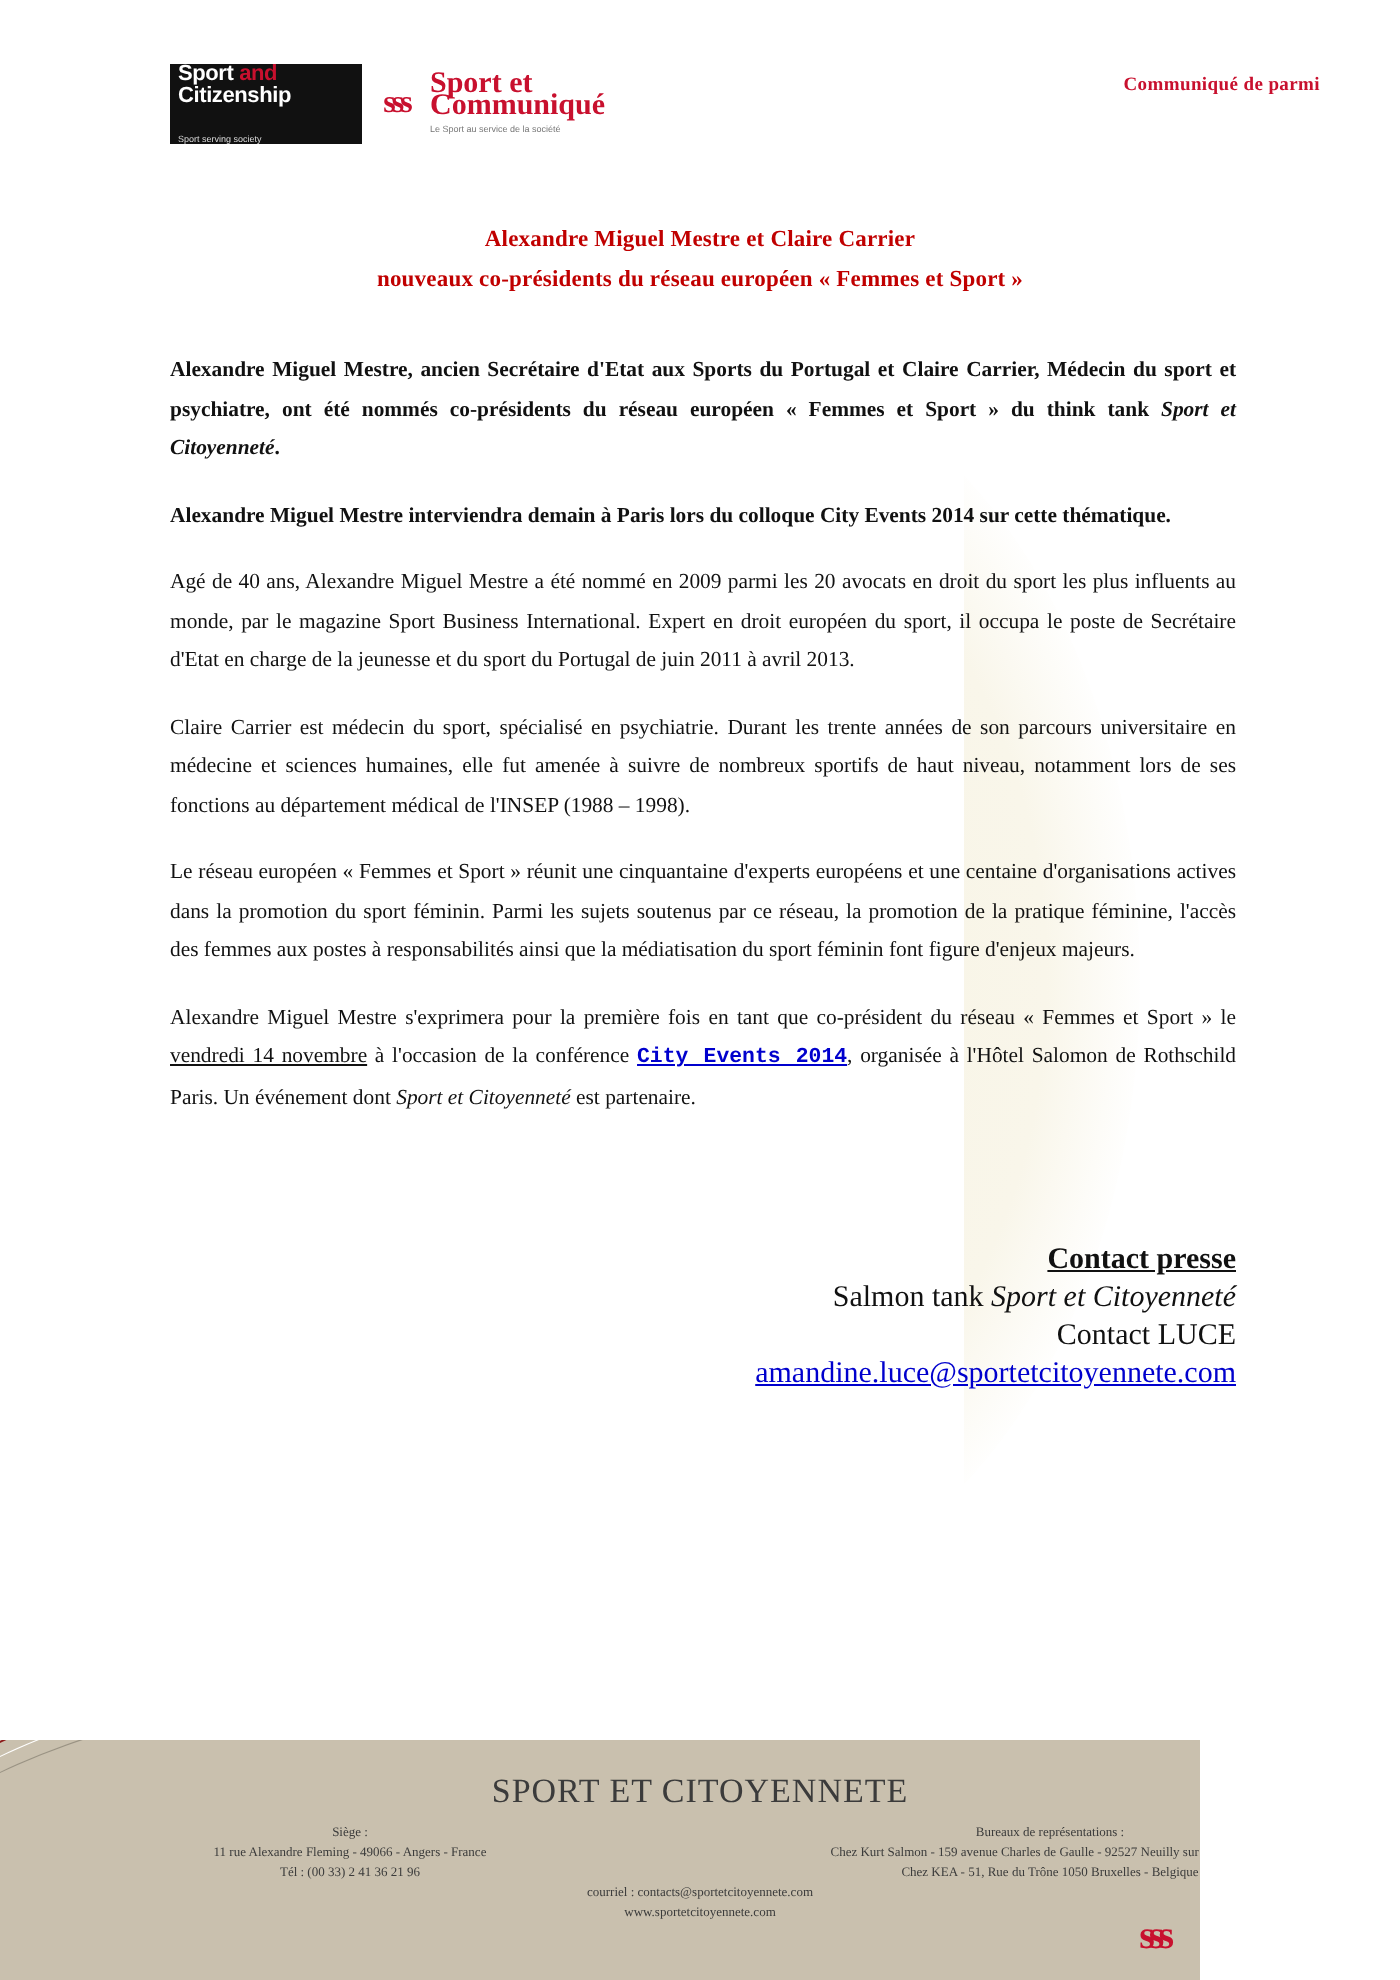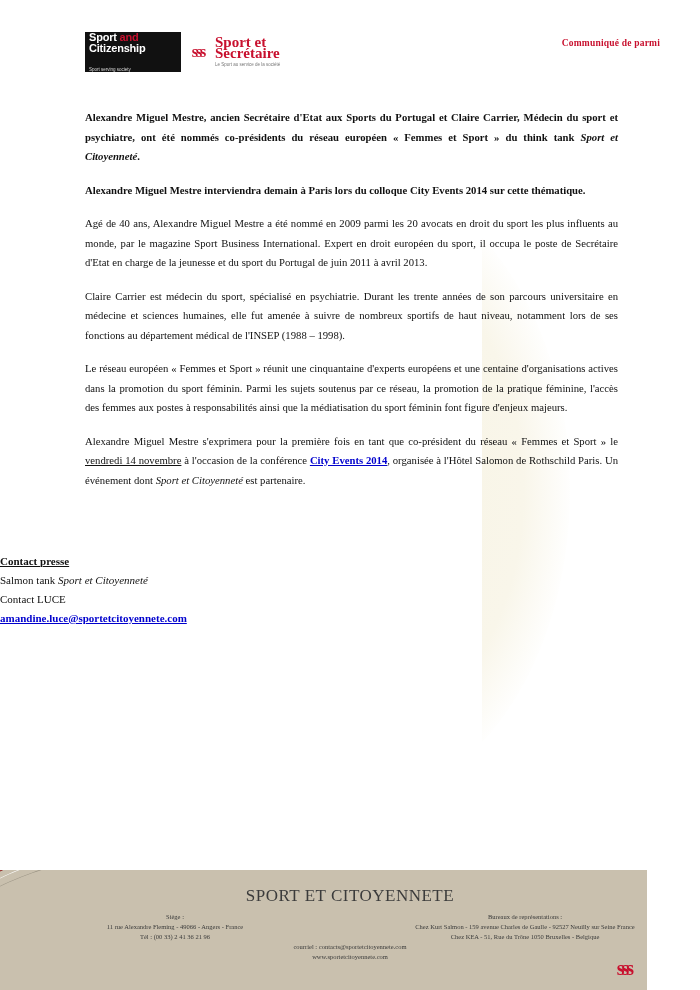--- a/index.html
+++ b/index.html
@@ -80,45 +80,45 @@
     margin:26px 82px 0 85px;
     font-size:10.7px;
     line-height:19.5px;
     color:#111;
     text-align:justify;
   }
   .body-wrap p{margin:0 0 14px 0;}
   .lead{font-weight:bold;}
   .italic{font-style:italic;}
   .u{text-decoration:underline;}
-  a.link{color:#0000cd;text-decoration:underline;font-weight:bold;}
+  a.link{color:#0000cd;text-decoration:underline;font-weight:bold;font-family:Liberation Mono, monospace;}
 
   
   .contact{
     margin:62px 82px 0 0;
-    text-align:left;
-    font-size:11px;
+    text-align:right;
+    font-size:15px;
     line-height:19px;
     color:#111;
   }
   .contact .ttl{font-weight:bold;text-decoration:underline;}
-  .contact a{color:#0000cd;text-decoration:underline;font-weight:bold;}
+  .contact a{color:#0000cd;text-decoration:underline;font-weight:normal;}
 
   
   .sheet{
     position:absolute;
     left:82px;top:163px;
     width:400px;height:657px;
     background:#ffffff;
     z-index:1;
   }
 
   
   .footer{
-    position:absolute;left:0;bottom:0;width:647px;height:120px;
+    position:absolute;left:0;bottom:0;width:600px;height:120px;
     background:#c9c0ae;
     z-index:3;
     overflow:hidden;
   }
   .footer .arc{
     position:absolute;left:-60px;top:-58px;width:820px;height:120px;
     border-top:2px solid #8c1a1a;
     border-radius:50%/100% 100% 0 0;
   }
   .footer .arc2{
@@ -162,27 +162,31 @@
   <div class="content">
 
     <div class="header">
       <div class="logo">
         <div class="logo-left">
           <div class="l1"><span>Sport</span> <em>and</em><br><span>Citizenship</span></div>
           <div class="l2">Sport serving society</div>
         </div>
         <div class="logo-mid">sss</div>
         <div class="logo-right">
-          <div class="r1"><span>Sport et</span><br><span>Secrétaire</span></div>
+          <div class="r1"><span>Sport et</span><br><span>Communiqué</span></div>
           <div class="r2">Le Sport au service de la société</div>
         </div>
       </div>
       <div class="press-tag">Communiqué de parmi</div>
     </div>
 
+    <div class="title-block">
+      <div>Alexandre Miguel Mestre et Claire Carrier</div>
+      <div>nouveaux co-présidents du réseau européen « Femmes et Sport »</div>
+    </div>
 
     <div class="body-wrap">
       <p class="lead"><span>Alexandre Miguel Mestre, ancien Secrétaire d'Etat aux Sports du Portugal et Claire Carrier, Médecin du sport et psychiatre, ont été nommés co-présidents du réseau européen « Femmes et Sport » du think tank </span><span class="italic">Sport et Citoyenneté</span><span>.</span></p>
 
       <p class="lead">Alexandre Miguel Mestre interviendra demain à Paris lors du colloque City Events 2014 sur cette thématique.</p>
 
       <p>Agé de 40 ans, Alexandre Miguel Mestre a été nommé en 2009 parmi les 20 avocats en droit du sport les plus influents au monde, par le magazine Sport Business International. Expert en droit européen du sport, il occupa le poste de Secrétaire d'Etat en charge de la jeunesse et du sport du Portugal de juin 2011 à avril 2013.</p>
 
       <p>Claire Carrier est médecin du sport, spécialisé en psychiatrie. Durant les trente années de son parcours universitaire en médecine et sciences humaines, elle fut amenée à suivre de nombreux sportifs de haut niveau, notamment lors de ses fonctions au département médical de l'INSEP (1988 – 1998).</p>
 

